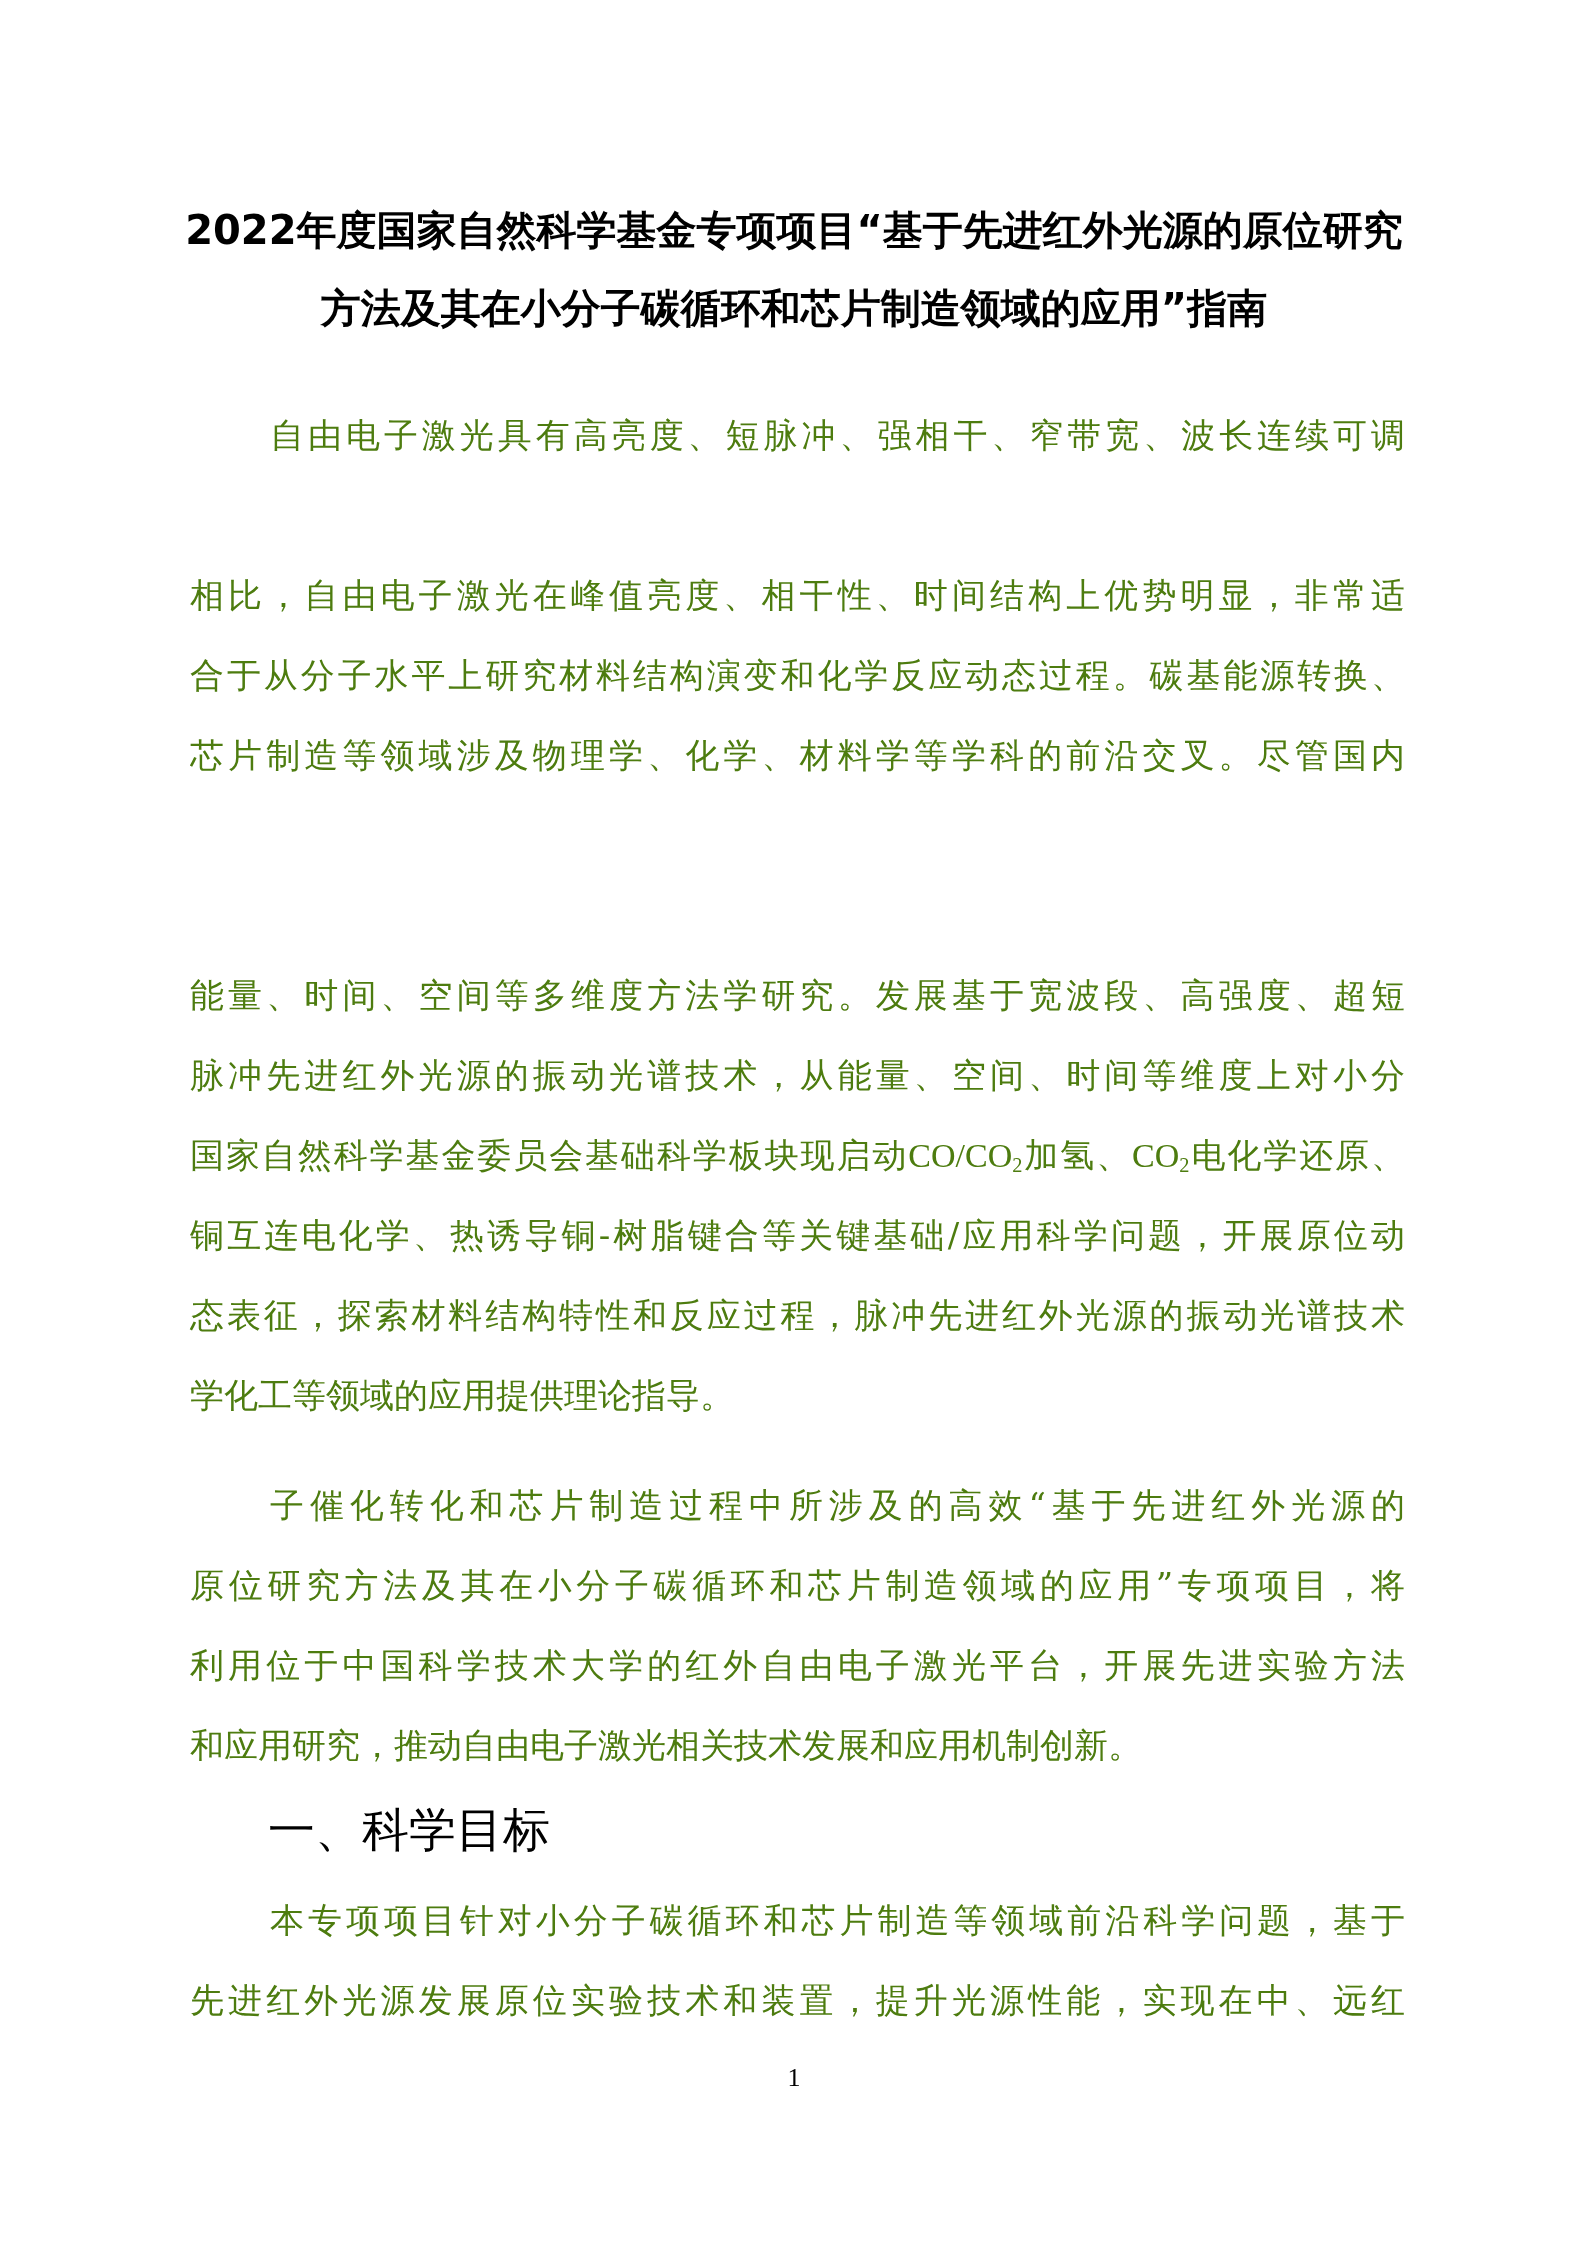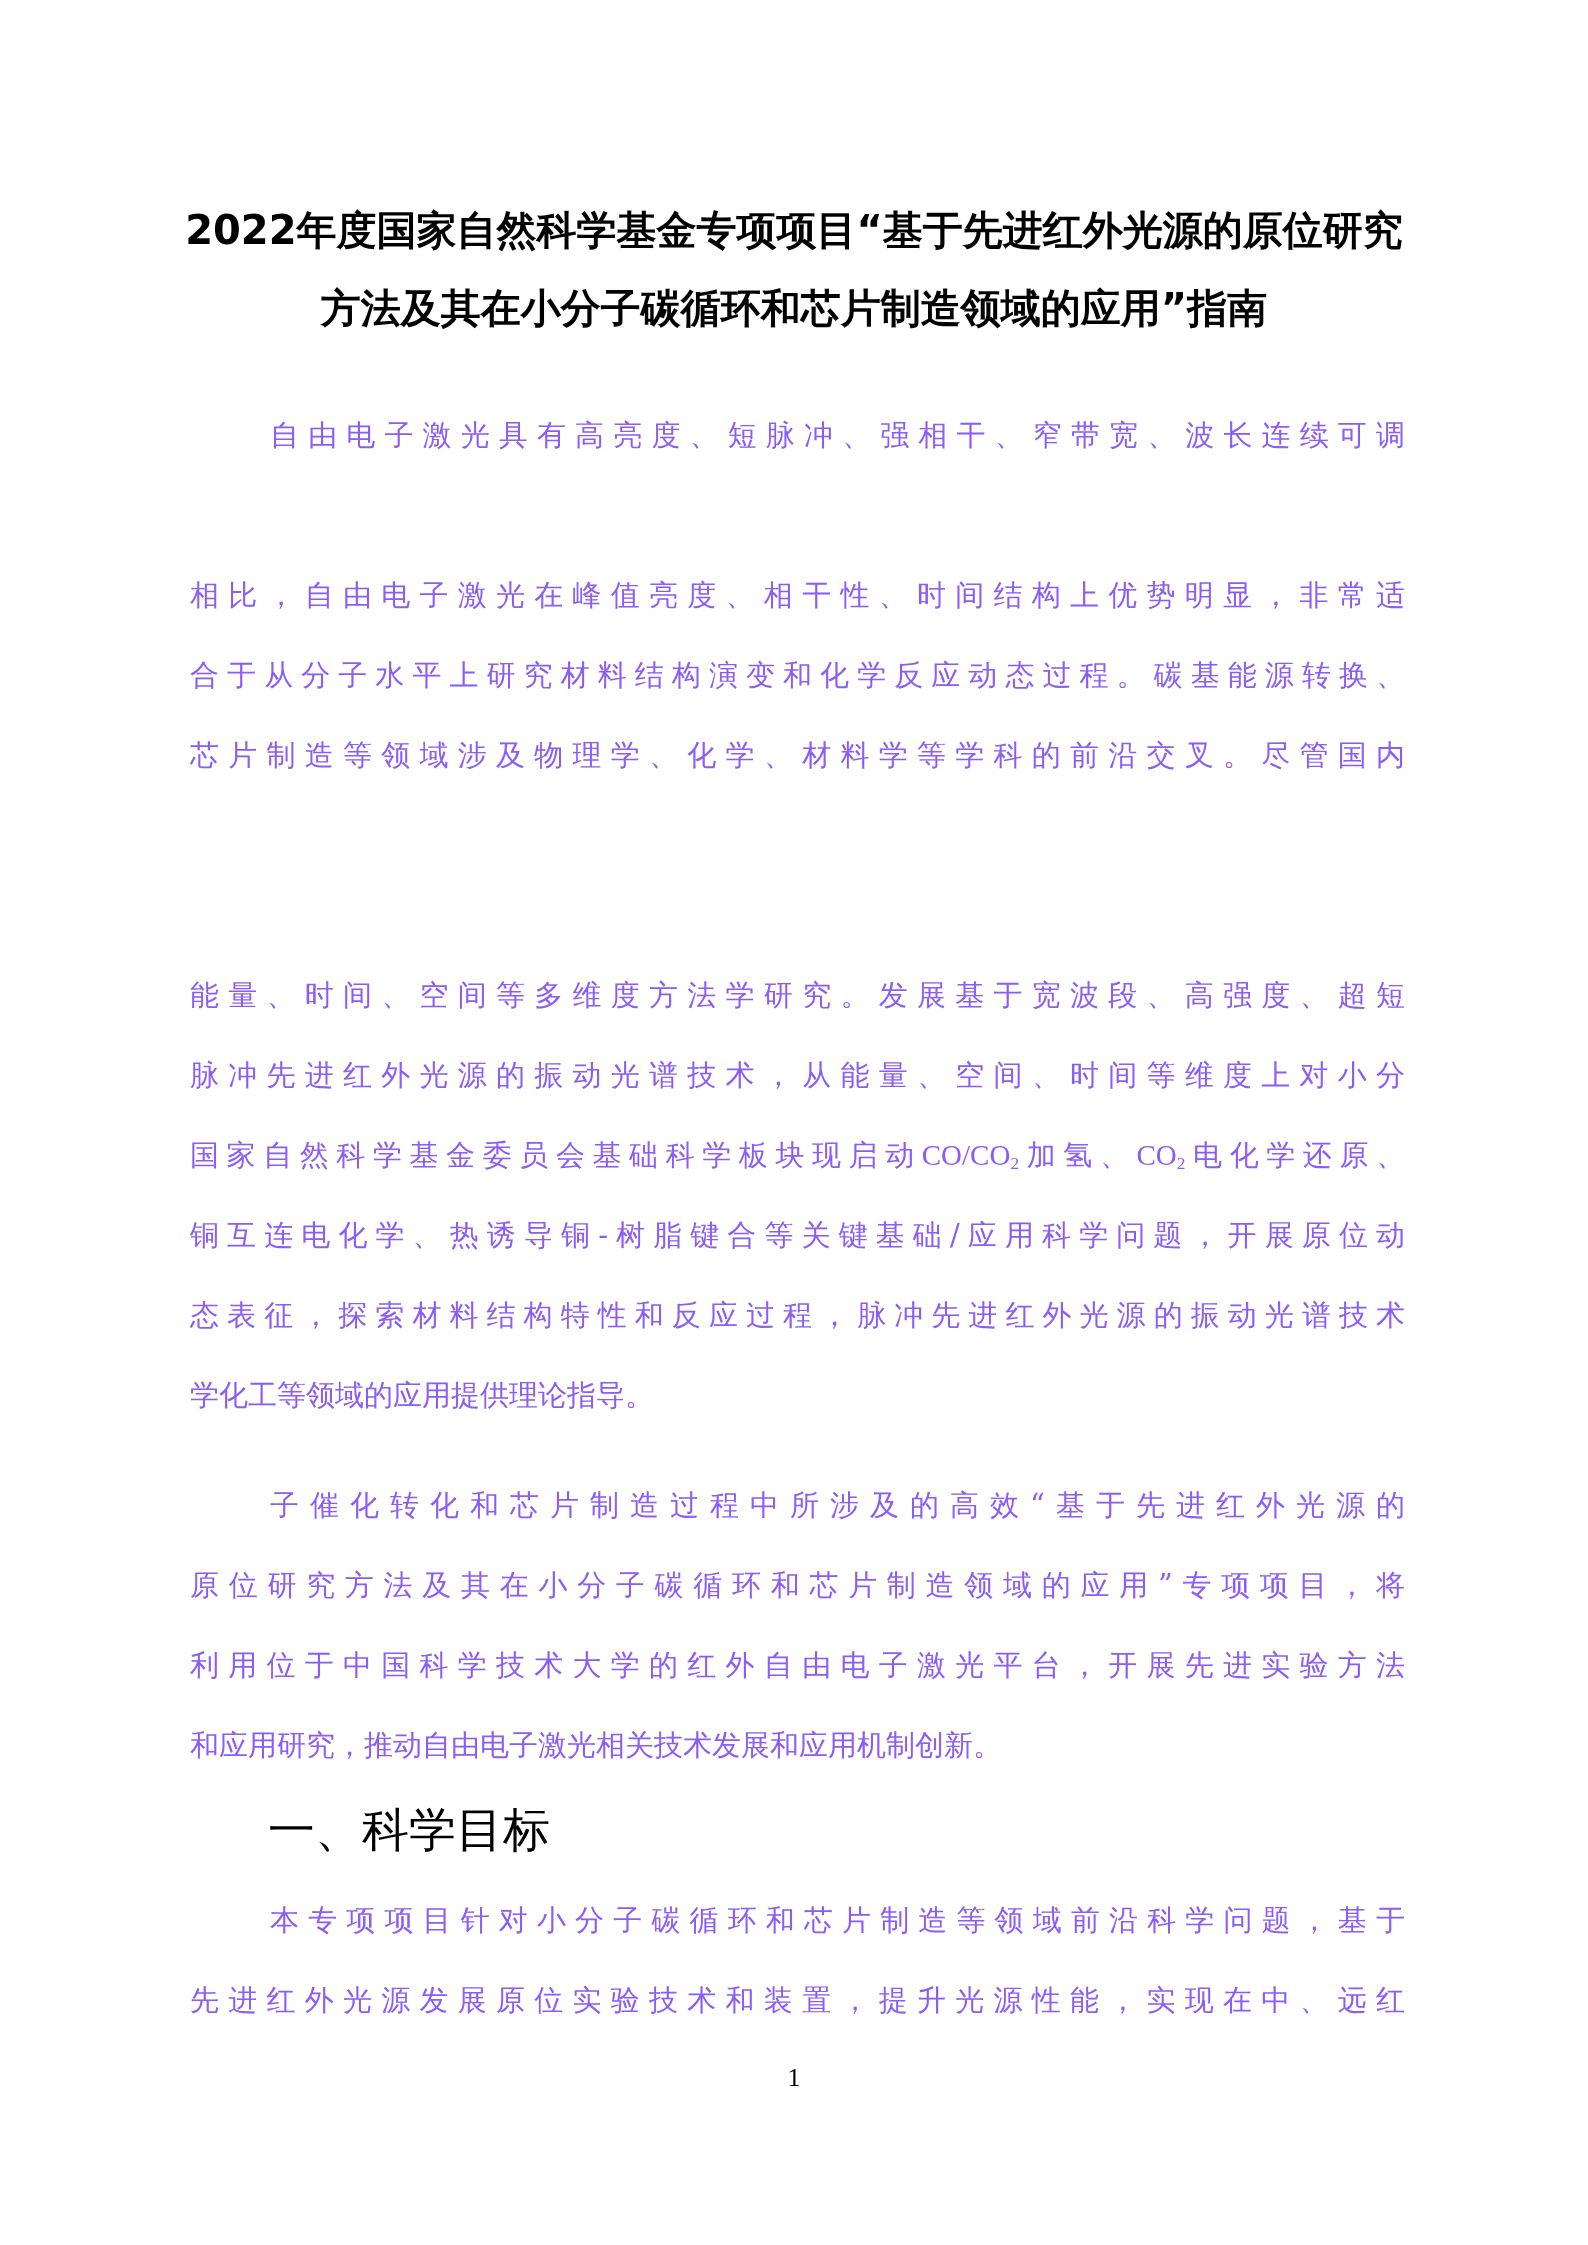--- a/index.html
+++ b/index.html
@@ -11,23 +11,23 @@
     .title {
       position: absolute; left: 150px; width: 1288px; text-align: center;
       font-family: "DejaVu Sans", sans-serif; font-weight: bold;
       font-size: 40px; line-height: 80px; letter-spacing: 0px;
       white-space: nowrap;
     }
     .title.l1 { top: 190px; }
     .title.l2 { top: 268px; }
     .line {
       position: absolute; left: 190px; width: 1215px;
-      font-family: "DejaVu Serif", serif; font-size: 29px; line-height: 80px;
+      font-family: "DejaVu Serif", serif; font-size: 34px; line-height: 80px;
       white-space: nowrap; text-align: justify; text-align-last: justify;
-      color: #8b5cf6;
+      color: #4d7c0f;
     }
     .line.indent { left: 270px; width: 1135px; }
     .line.last { text-align-last: left; }
     .heading {
       position: absolute; left: 268px;
       font-family: "DejaVu Sans", sans-serif; font-size: 47px; line-height: 80px;
       white-space: nowrap; color: #000000;
     }
     .pagenum {
       position: absolute; left: 0; width: 1588px; top: 2058px; text-align: center;

